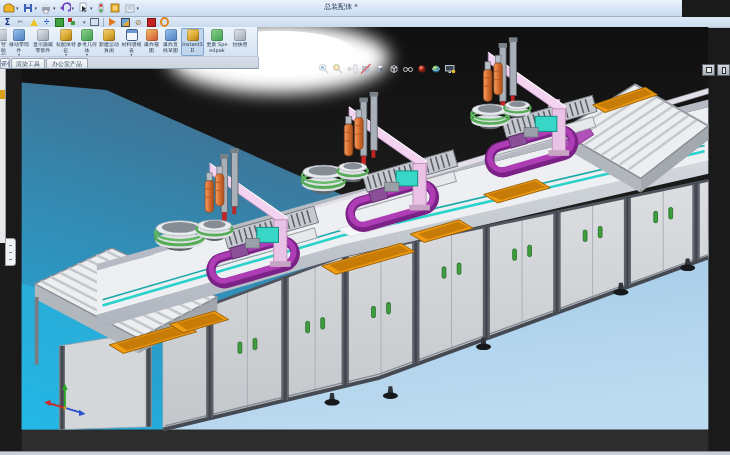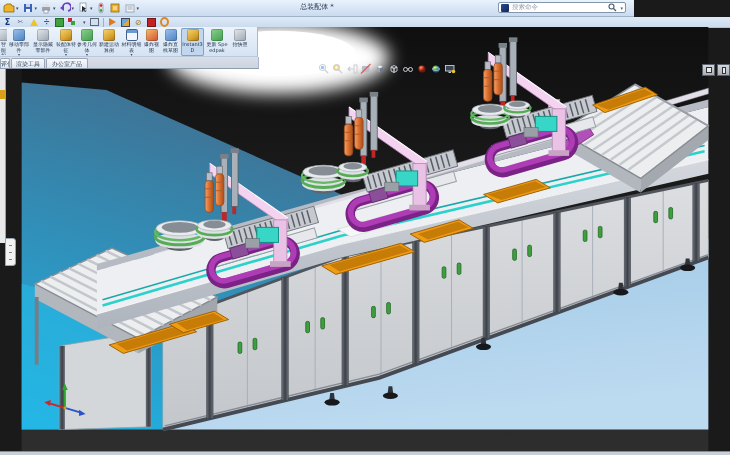--- a/index.html
+++ b/index.html
@@ -2,21 +2,21 @@
 <html><head>
 <meta charset="utf-8">
 <style>
   html,body{margin:0;padding:0;}
   body{width:730px;height:455px;overflow:hidden;position:relative;
        font-family:"DejaVu Sans","Liberation Sans",sans-serif;
        background:#1a1a1a;-webkit-font-smoothing:antialiased;}
   #window{position:absolute;inset:0;}
 
   
-  .titlebar{position:absolute;left:0;top:0;width:634px;height:16px;
+  .titlebar{position:absolute;left:0;top:0;width:682px;height:16px;
     background:linear-gradient(#eaf2fc,#c9dbf0);border-bottom:1px solid #9fb2c8;}
   .qat{position:absolute;left:2px;top:1px;display:flex;align-items:center;gap:1px;}
   .qat-item{display:flex;align-items:center;height:14px;padding:0 1px;}
   .qat-item svg{display:block;}
   .caret{font-size:5px;color:#3c4c62;margin-left:1px;}
   .win-title{position:absolute;left:0;right:0;top:2px;text-align:center;
     font-size:7px;color:#24344c;pointer-events:none;}
   .searchbox{position:absolute;right:8px;top:2px;width:128px;height:11px;
     background:#fff;border:1px solid #8496ab;border-radius:2px;
     display:flex;align-items:center;gap:3px;padding:0 2px;box-sizing:border-box;}
@@ -160,29 +160,20 @@
       <span class="qat-item">
         <svg width="12" height="12">
             <rect x="2" y="3" width="8" height="7" fill="#f4f6f8" stroke="#8898a8" stroke-width="0.8"></rect>
             <line x1="3.5" y1="5" x2="8.5" y2="5" stroke="#8898a8" stroke-width="0.8"></line>
             <line x1="3.5" y1="7" x2="8.5" y2="7" stroke="#8898a8" stroke-width="0.8"></line>
           </svg>
         <span class="caret">▾</span>
         </span>
     </div>
     <div class="win-title">总装配体 *</div>
-    <div class="searchbox">
-      <span class="sw-logo"></span>
-      <span class="search-text">搜索命令</span>
-      <svg class="search-mag" width="9" height="9">
-          <circle cx="3.5" cy="3.5" r="2.5" fill="none" stroke="#4a5a70" stroke-width="1.1"></circle>
-          <line x1="5.5" y1="5.5" x2="8" y2="8" stroke="#4a5a70" stroke-width="1.2"></line>
-        </svg>
-      <span class="search-caret">▾</span>
-    </div>
   </div>
 
   <div class="toolbar2">
     <span class="t2 t2-sigma">Σ</span>
     <span class="t2 t2-scis">✂</span>
     <span class="t2">
         <i class="t2-warn"></i>
       </span>
     <span class="t2 t2-div">÷</span>
     <span class="t2">

